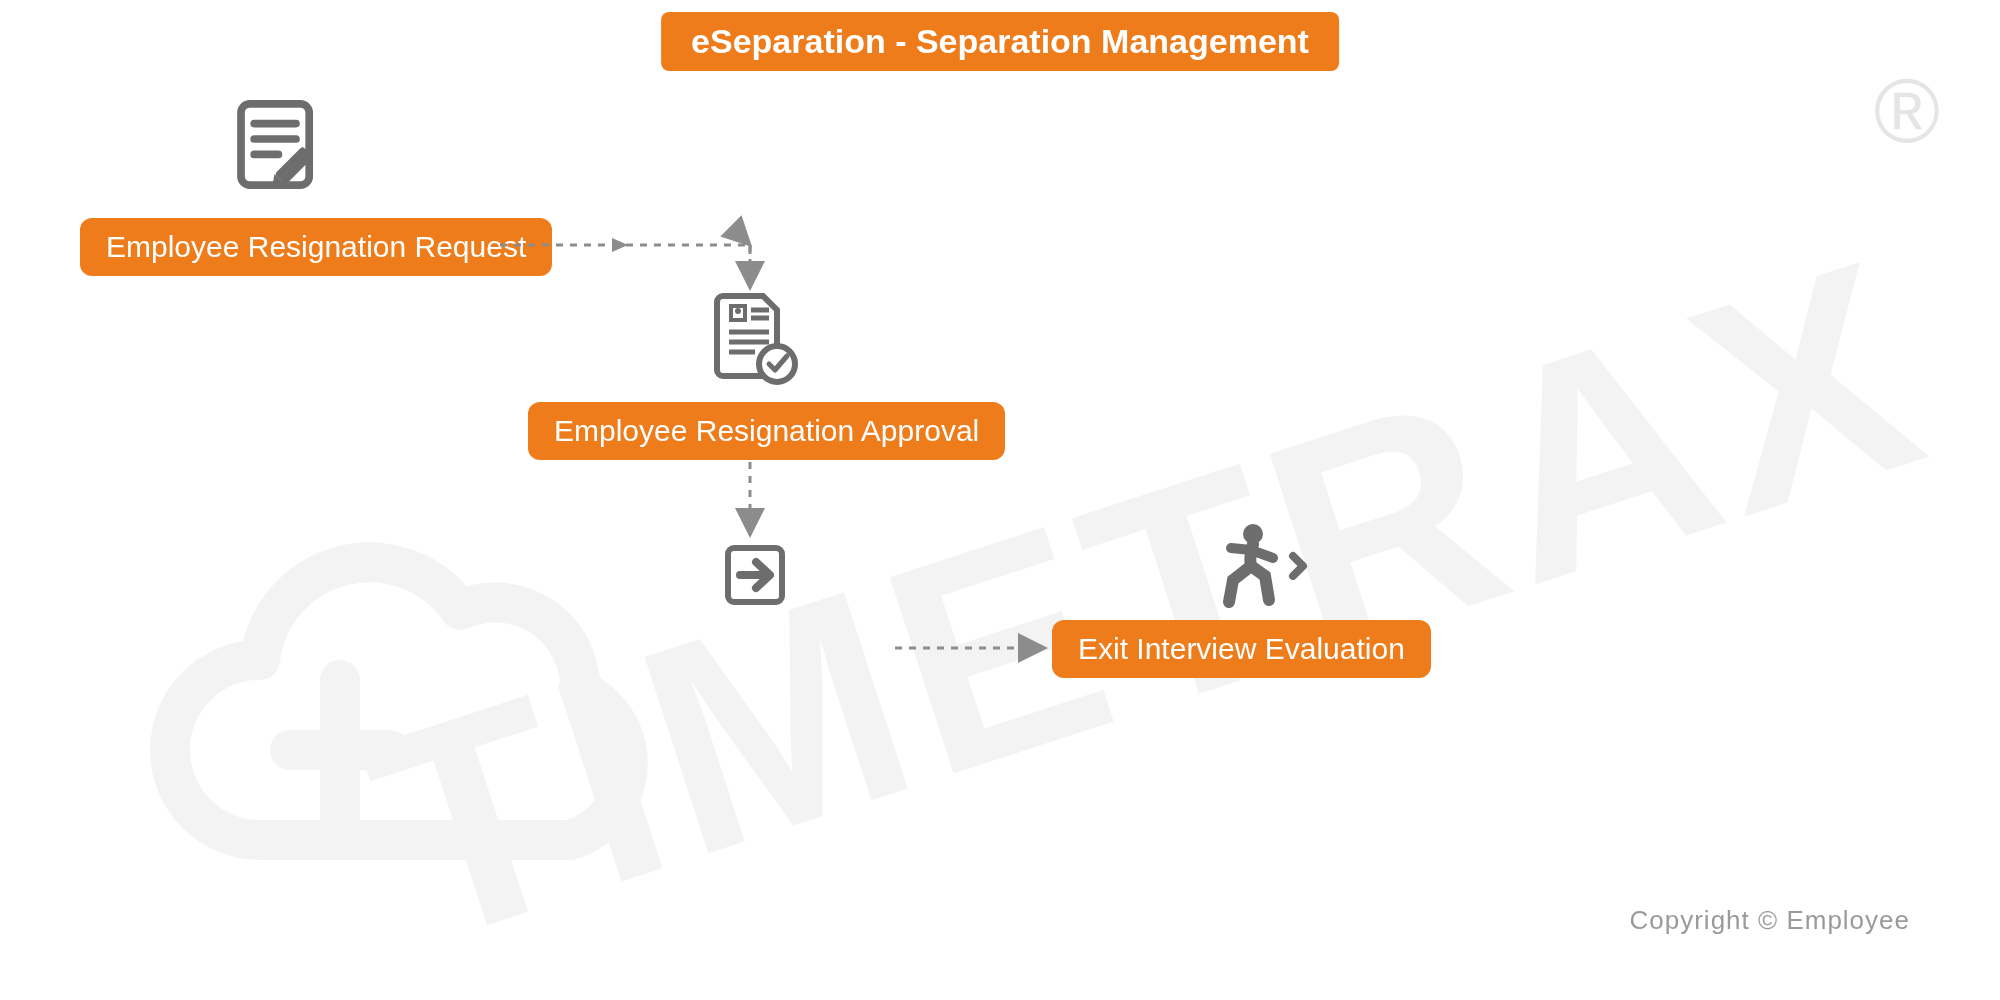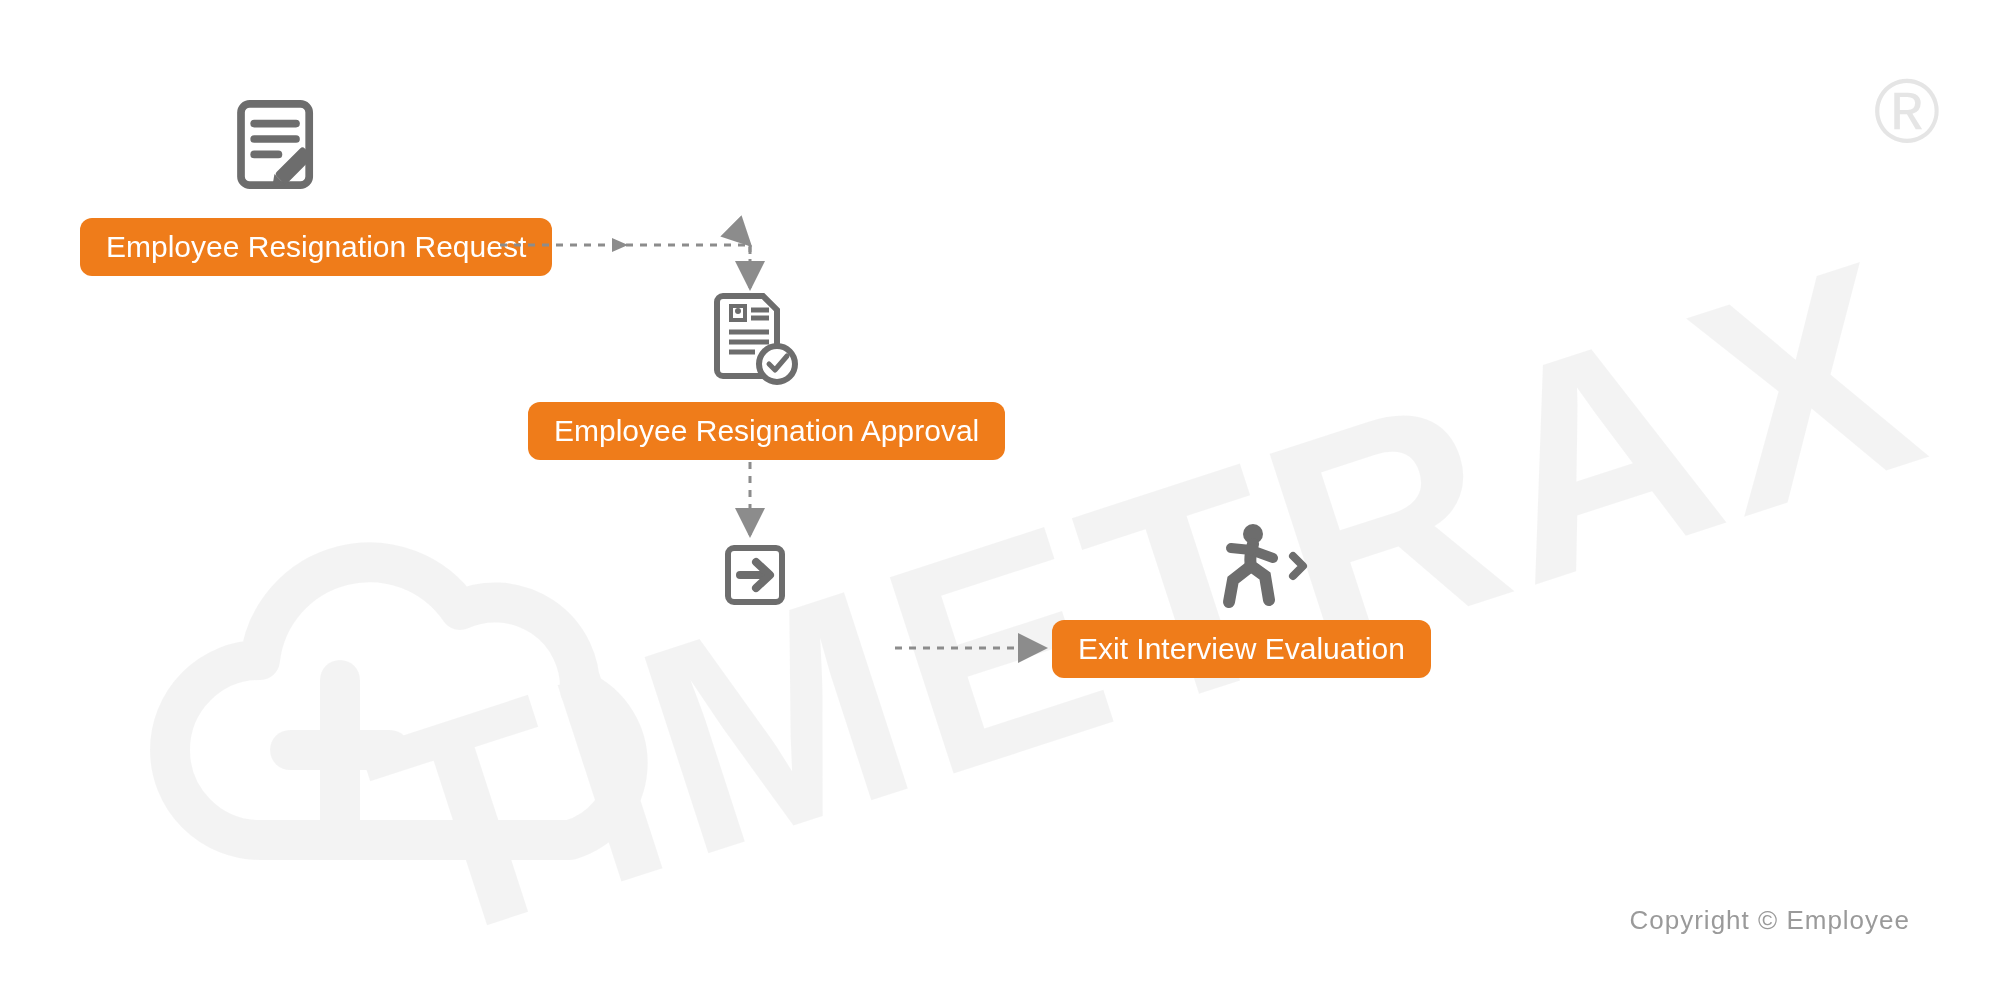--- a/index.html
+++ b/index.html
@@ -28,20 +28,21 @@
                a 80 80 0 0 1 -10 150
                h -310 z" fill="none" stroke="#777" stroke-width="40" stroke-linejoin="round"></path>
 
       <line x1="150" y1="-40" x2="150" y2="120" stroke="#777" stroke-width="40" stroke-linecap="round"></line>
       <line x1="100" y1="30" x2="200" y2="30" stroke="#777" stroke-width="40" stroke-linecap="round"></line>
     </g>
     <text x="1180" y="700" text-anchor="middle" transform="rotate(-18 1180 700)">TIMETRAX</text>
   </svg>
   <div class="reg">®</div>
 
+  <div class="title">eSeparation - Separation Management</div>
 
   <div class="icon" style="left:230px;top:95px">
     <svg width="110" height="110" viewBox="0 0 100 100">
       <path d="M18 8 h46 a8 8 0 0 1 8 8 v58 a8 8 0 0 1 -8 8 h-46 a8 8 0 0 1 -8 -8 v-58 a8 8 0 0 1 8 -8 z" fill="none" stroke="#6d6d6d" stroke-width="7"></path>
       <line x1="22" y1="26" x2="60" y2="26" stroke="#6d6d6d" stroke-width="7" stroke-linecap="round"></line>
       <line x1="22" y1="40" x2="60" y2="40" stroke="#6d6d6d" stroke-width="7" stroke-linecap="round"></line>
       <line x1="22" y1="54" x2="44" y2="54" stroke="#6d6d6d" stroke-width="7" stroke-linecap="round"></line>
       <g transform="translate(56,62) rotate(45)">
         <rect x="-4" y="-18" width="14" height="36" rx="3" fill="#6d6d6d"></rect>
         <polygon points="-4,18 10,18 3,28" fill="#6d6d6d"></polygon>

